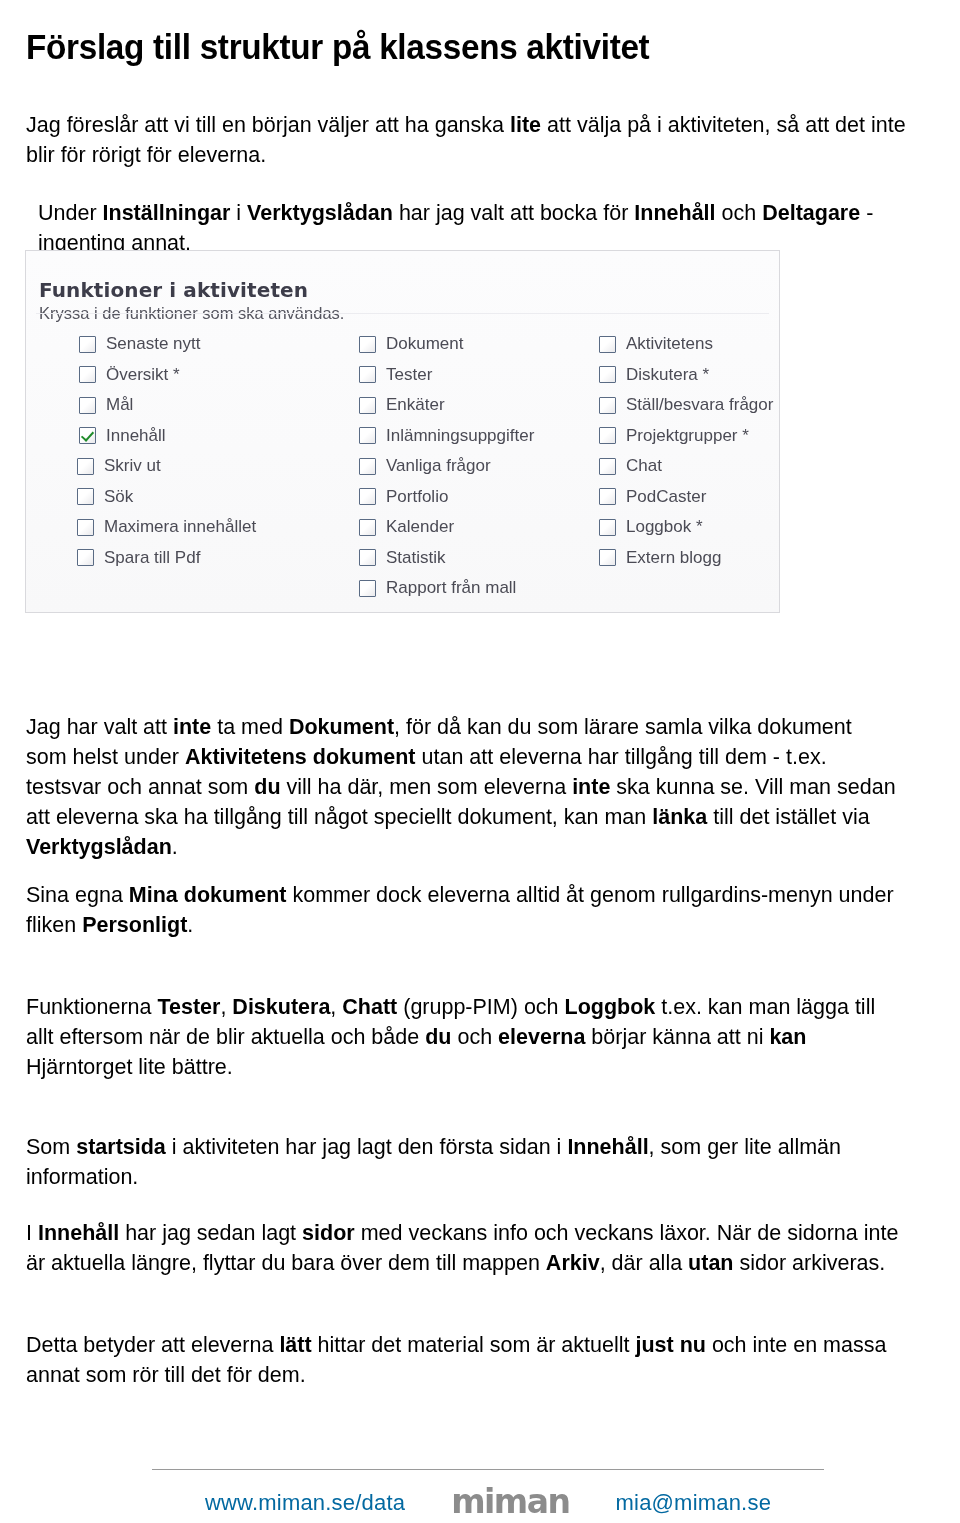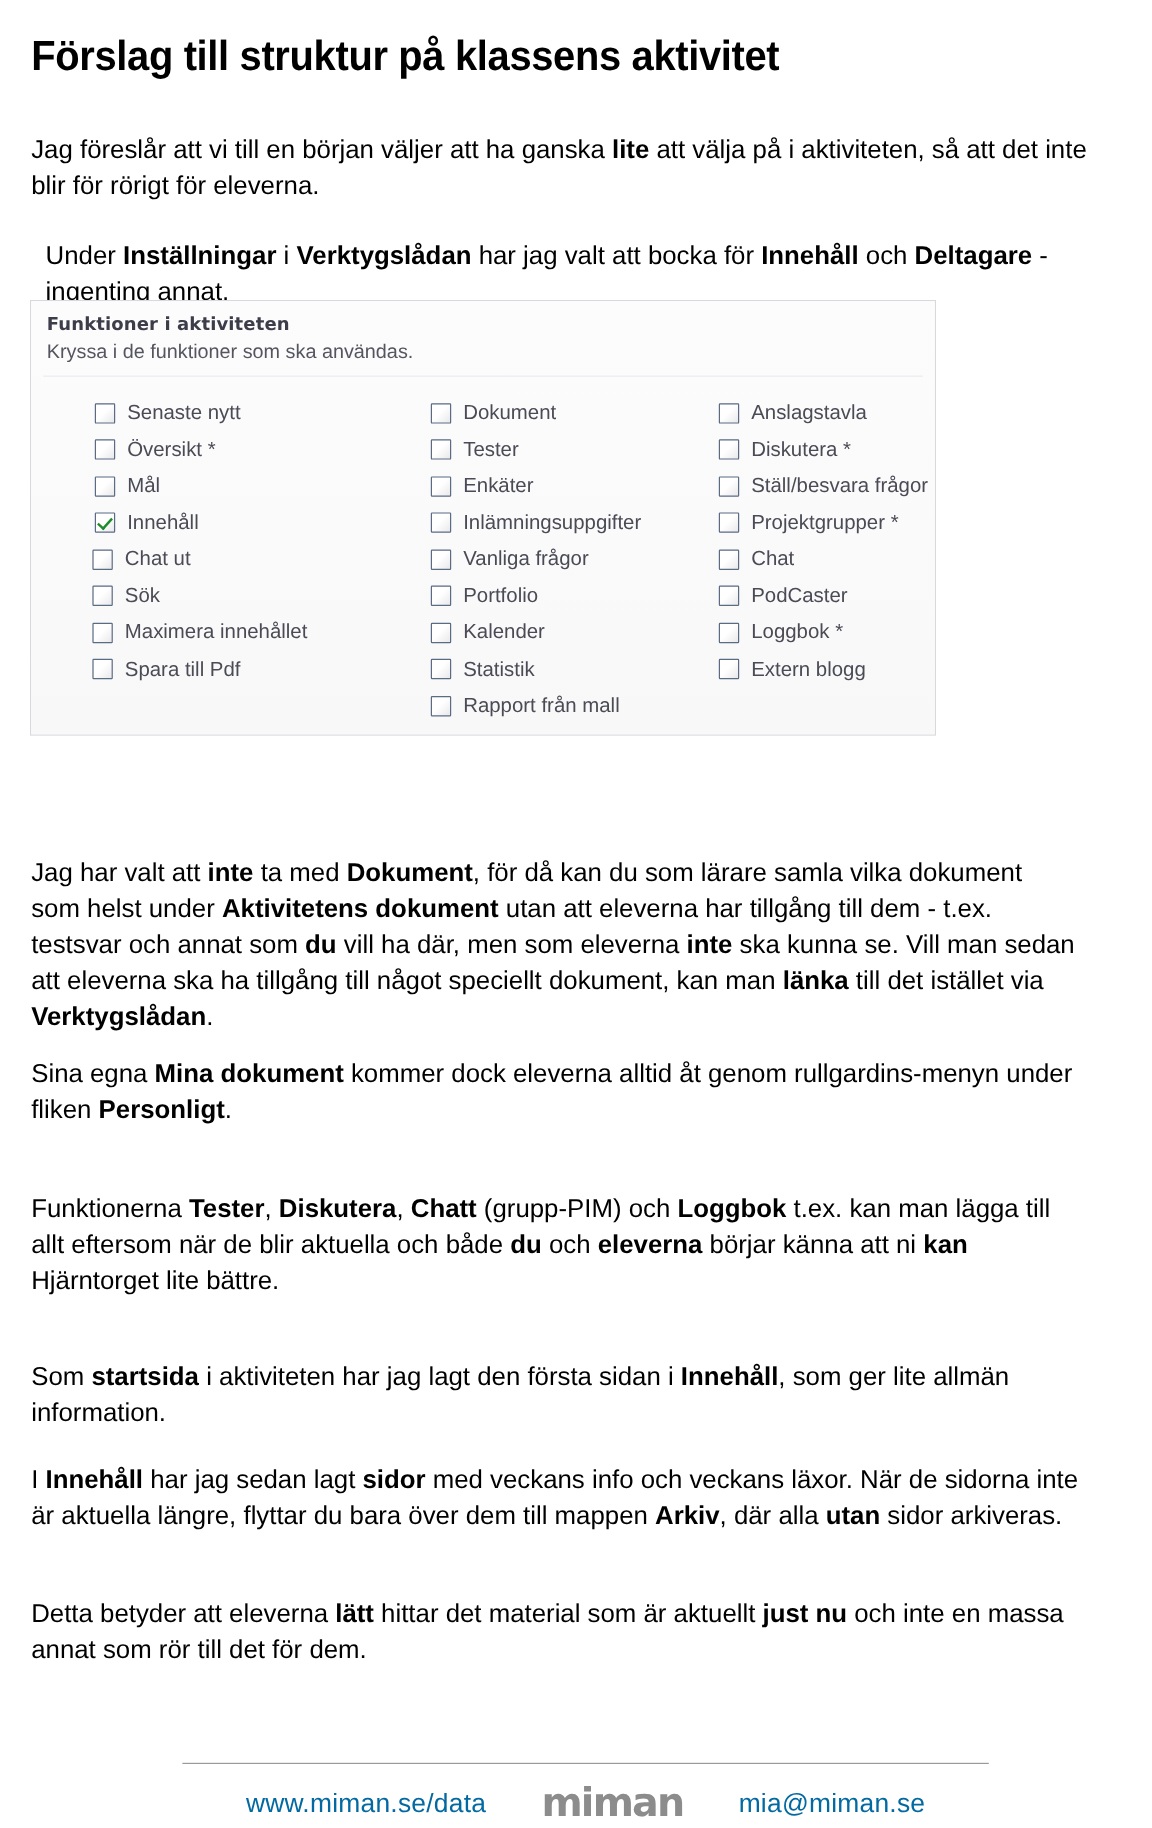--- a/index.html
+++ b/index.html
@@ -77,26 +77,27 @@
     left: 0; top: 0; right: 0; bottom: 0;
     background: linear-gradient(180deg, #fcfcfd 0%, #fafafb 55%, #f8f8f9 100%);
   }
   .panel-head {
     position: absolute;
     left: 13px;
     top: 8px;
     width: 600px;
   }
   .panel-title {
-    font-size: 15px;
+    font-size: 20px;
     font-weight: bold;
     color: #3d3d4a;
     letter-spacing: 0.1px;
     line-height: 22px;
     font-family: "DejaVu Sans", sans-serif;
+    margin-top: 20px;
   }
   .panel-sub {
     font-size: 16.5px;
     color: #55555f;
     line-height: 22px;
     font-family: "Liberation Sans", sans-serif;
     margin-top: 1px;
   }
   .panel-rule {
     position: absolute;
@@ -228,21 +229,21 @@
             <div class="cbrow">
               <span class="cb"></span>
               <span class="cb-label">Mål</span>
             </div>
             <div class="cbrow">
               <span class="cb checked"></span>
               <span class="cb-label">Innehåll</span>
             </div>
             <div class="cbrow indent">
               <span class="cb"></span>
-              <span class="cb-label">Chat ut</span>
+              <span class="cb-label">Skriv ut</span>
             </div>
             <div class="cbrow indent">
               <span class="cb"></span>
               <span class="cb-label">Sök</span>
             </div>
             <div class="cbrow indent">
               <span class="cb"></span>
               <span class="cb-label">Maximera innehållet</span>
             </div>
             <div class="cbrow indent">
@@ -284,21 +285,21 @@
               <span class="cb-label">Statistik</span>
             </div>
             <div class="cbrow">
               <span class="cb"></span>
               <span class="cb-label">Rapport från mall</span>
             </div>
           </div>
         <div class="col col-3">
             <div class="cbrow">
               <span class="cb"></span>
-              <span class="cb-label">Anslagstavla</span>
+              <span class="cb-label">Aktivitetens</span>
             </div>
             <div class="cbrow">
               <span class="cb"></span>
               <span class="cb-label">Diskutera *</span>
             </div>
             <div class="cbrow">
               <span class="cb"></span>
               <span class="cb-label">Ställ/besvara frågor</span>
             </div>
             <div class="cbrow">

